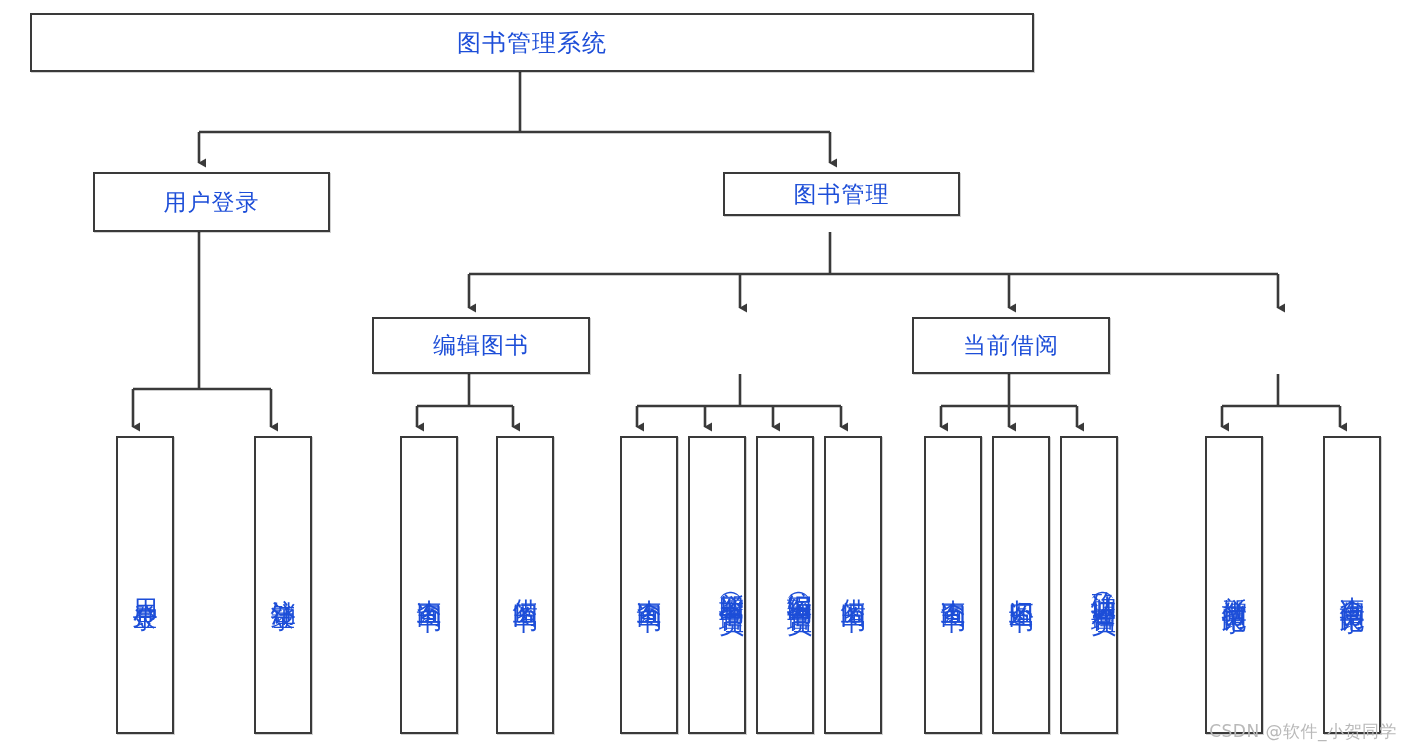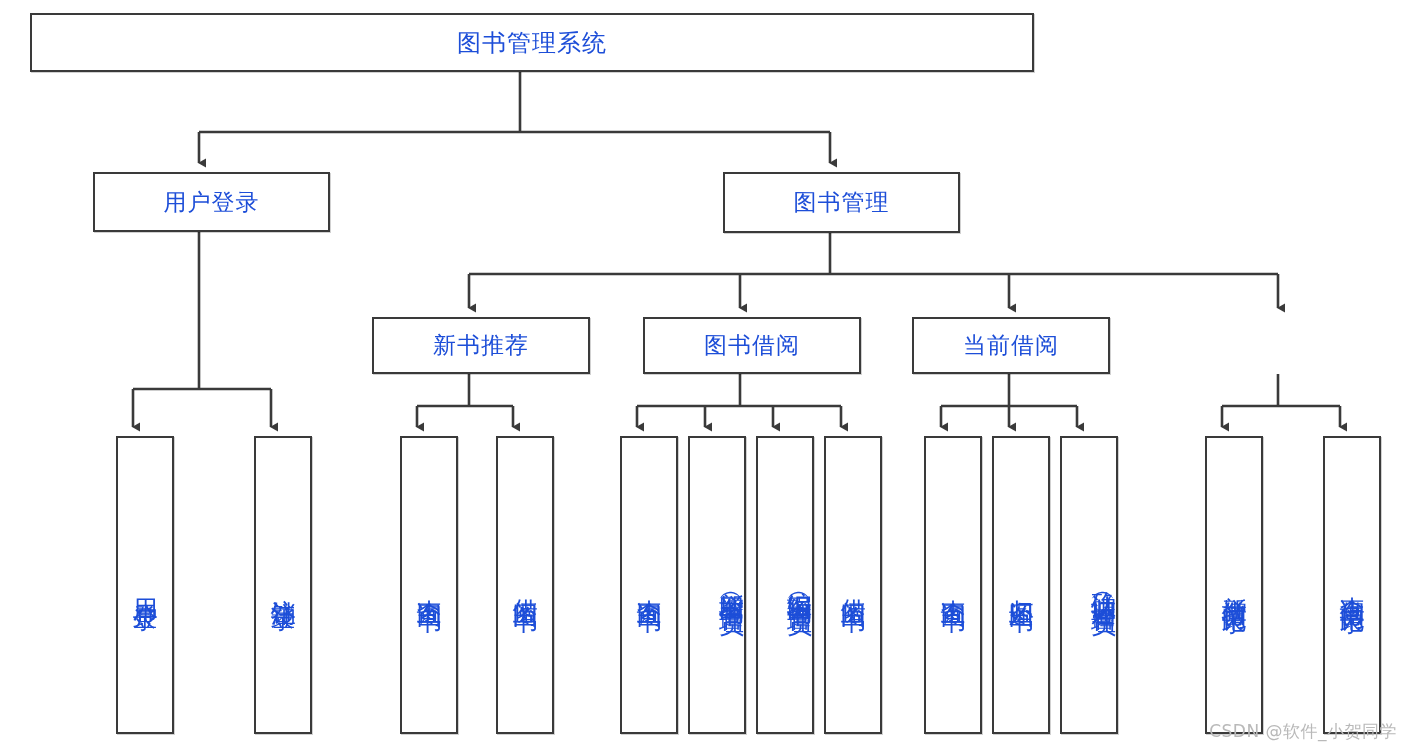--- a/index.html
+++ b/index.html
@@ -105,24 +105,23 @@
       <path d="M1278,374 L1278,406"></path>
       <path d="M1222,406 L1340,406"></path>
       <path d="M1222,406 L1222,427" marker-end="url(#arrow)"></path>
       <path d="M1340,406 L1340,427" marker-end="url(#arrow)"></path>
     </g>
   </svg>
 
   <div class="node h root" style="left:18px;top:13px;width:1004px;height:59px;">图书管理系统</div>
 
   <div class="node h" style="left:81px;top:172px;width:237px;height:60px;">用户登录</div>
-  <div class="node h" style="left:711px;top:172px;width:237px;height:61px;">图书管理</div>
+  <div class="node h" style="left:711px;top:172px;width:237px;height:44px;">图书管理</div>
 
-  <div class="node h" style="left:360px;top:317px;width:218px;height:57px;">新书推荐</div>
-  <div class="node h" style="left:631px;top:317px;width:218px;height:57px;">图书借阅</div>
+  <div class="node h" style="left:360px;top:317px;width:218px;height:57px;">编辑图书</div>
   <div class="node h" style="left:900px;top:317px;width:198px;height:57px;">当前借阅</div>
 
   <div class="node v" style="left:104px;top:436px;width:58px;height:298px;">用户登录</div>
   <div class="node v" style="left:242px;top:436px;width:58px;height:298px;">注销登录</div>
 
   <div class="node v" style="left:388px;top:436px;width:58px;height:298px;">查询图书</div>
   <div class="node v" style="left:484px;top:436px;width:58px;height:298px;">借阅图书</div>
 
   <div class="node v" style="left:608px;top:436px;width:58px;height:298px;">查询图书</div>
   <div class="node v top" style="left:676px;top:436px;width:58px;height:298px;">新增图书（管理员）</div>

